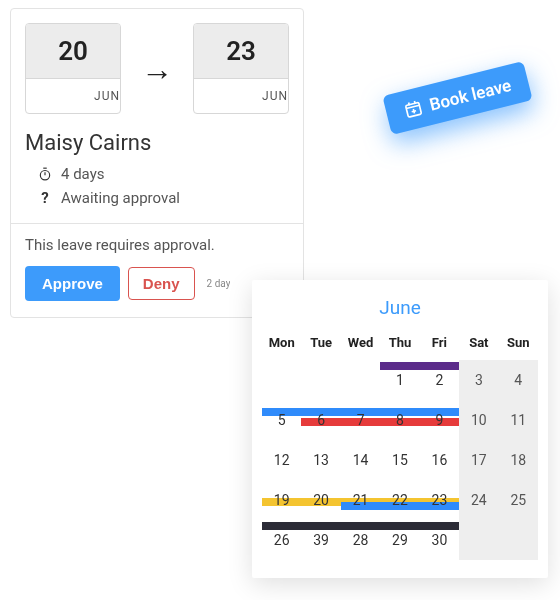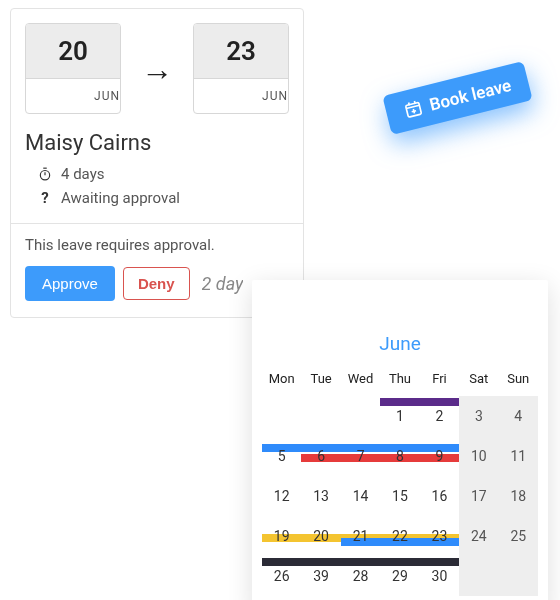--- a/index.html
+++ b/index.html
@@ -88,41 +88,40 @@
     margin-top: 12px;
     display: flex;
     align-items: center;
     gap: 8px;
   }
   .btn {
     font-size: 15px;
     padding: 8px 16px;
     border-radius: 4px;
     cursor: pointer;
-    font-weight: 400;
+    font-weight: 700;
     border: 1px solid transparent;
   }
   .btn-approve {
     background: #3d9bfb;
     color: #fff;
   }
   .btn-deny {
     background: #fff;
     color: #d9534f;
     border: 1px solid #d9534f;
     font-weight: 700;
     padding: 7px 14px;
   }
   .trail-text {
     color: #888;
-    font-size: 18px;
+    font-size: 10px;
     margin-left: 4px;
     white-space: nowrap;
     overflow: hidden;
-    font-style: italic;
   }
 
   
   .book-leave {
     position: absolute;
     right: 30px;
     top: 78px;
     transform: rotate(-14deg);
     background: #3d9bfb;
     color: #fff;
@@ -148,32 +147,32 @@
     border-radius: 2px;
     box-shadow: 0 6px 26px rgba(0,0,0,0.13);
     padding: 16px 10px 18px 10px;
   }
   .cal-title {
     text-align: center;
     color: #3d9bfb;
     font-size: 19px;
     font-weight: 400;
     margin-bottom: 10px;
-    margin-top: 36px;
   }
   .cal-grid {
     display: grid;
     grid-template-columns: repeat(7, 1fr);
     text-align: center;
     position: relative;
   }
   .cal-head {
     font-size: 13px;
     color: #222;
     padding: 6px 0 10px 0;
+    font-weight: bold;
   }
   .cal-rows {
     position: relative;
   }
   .cal-row {
     display: grid;
     grid-template-columns: repeat(7, 1fr);
     height: 40px;
     position: relative;
   }

